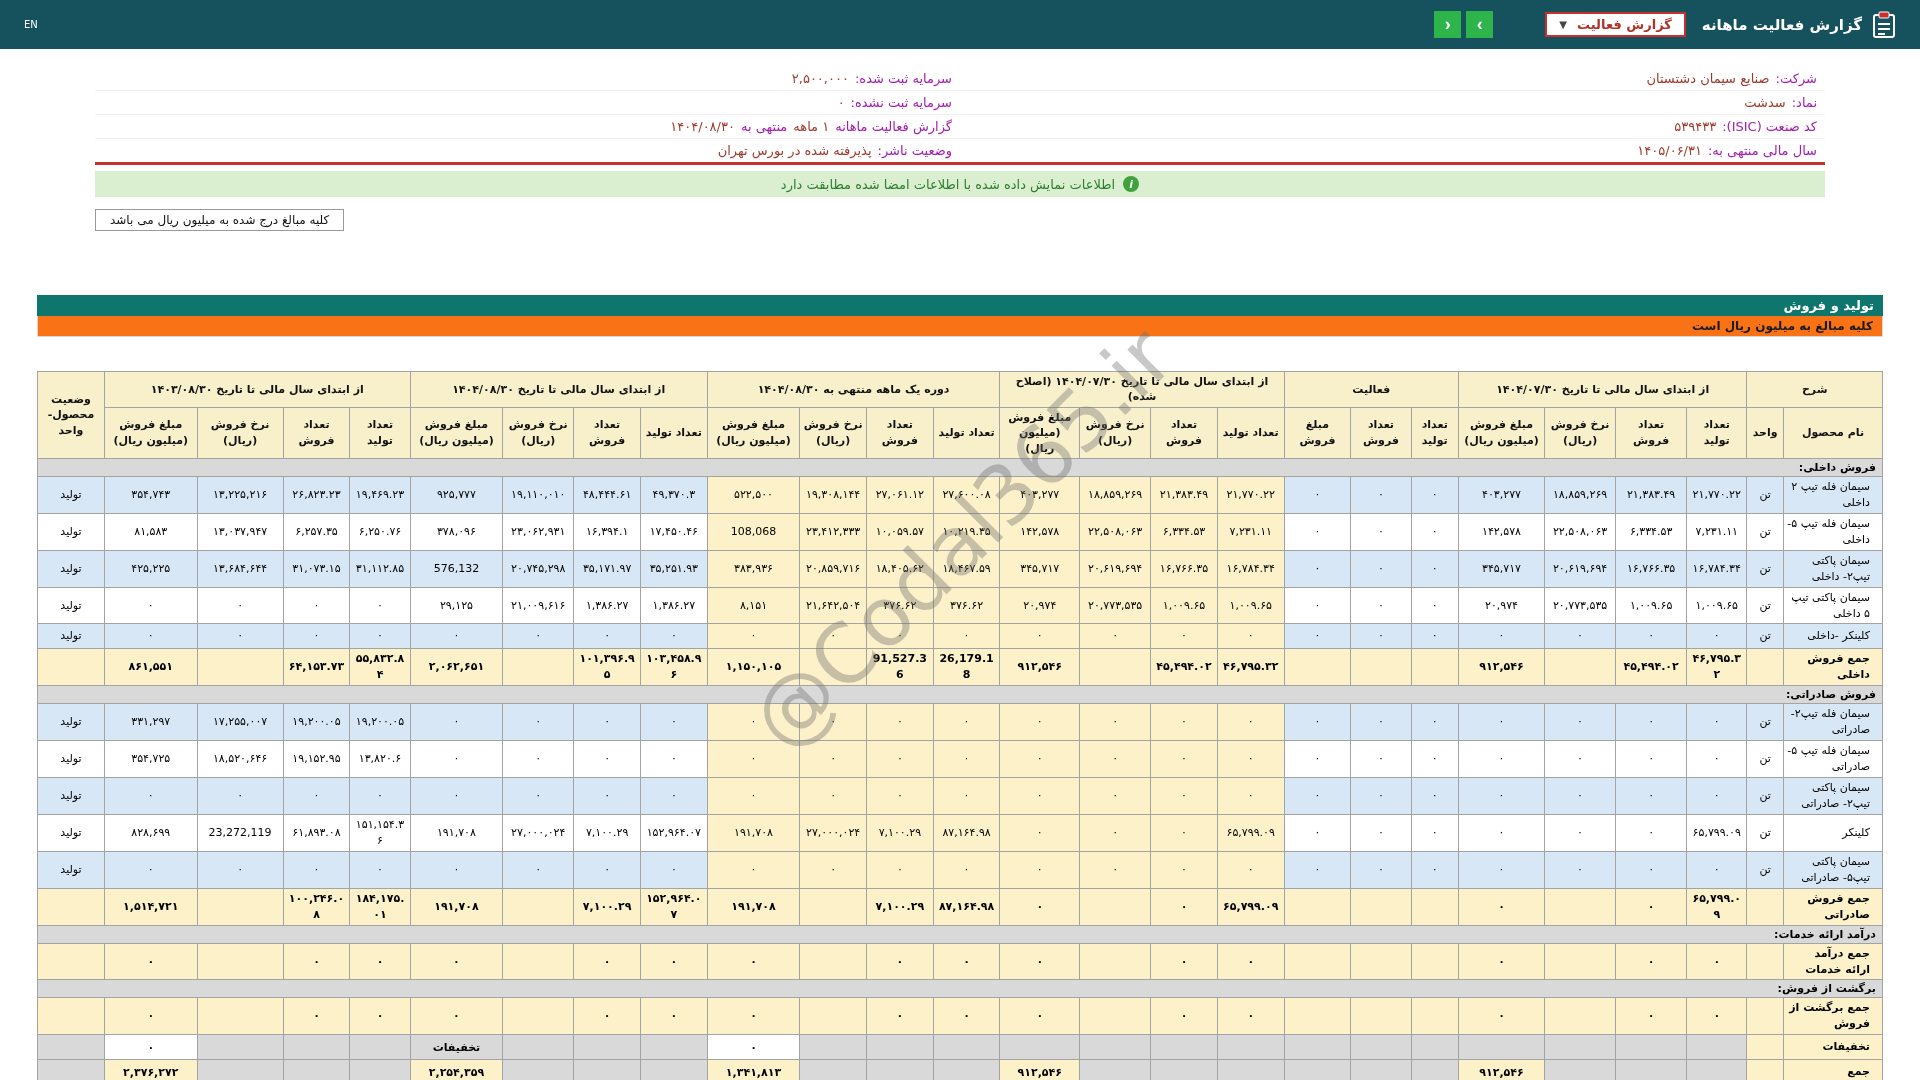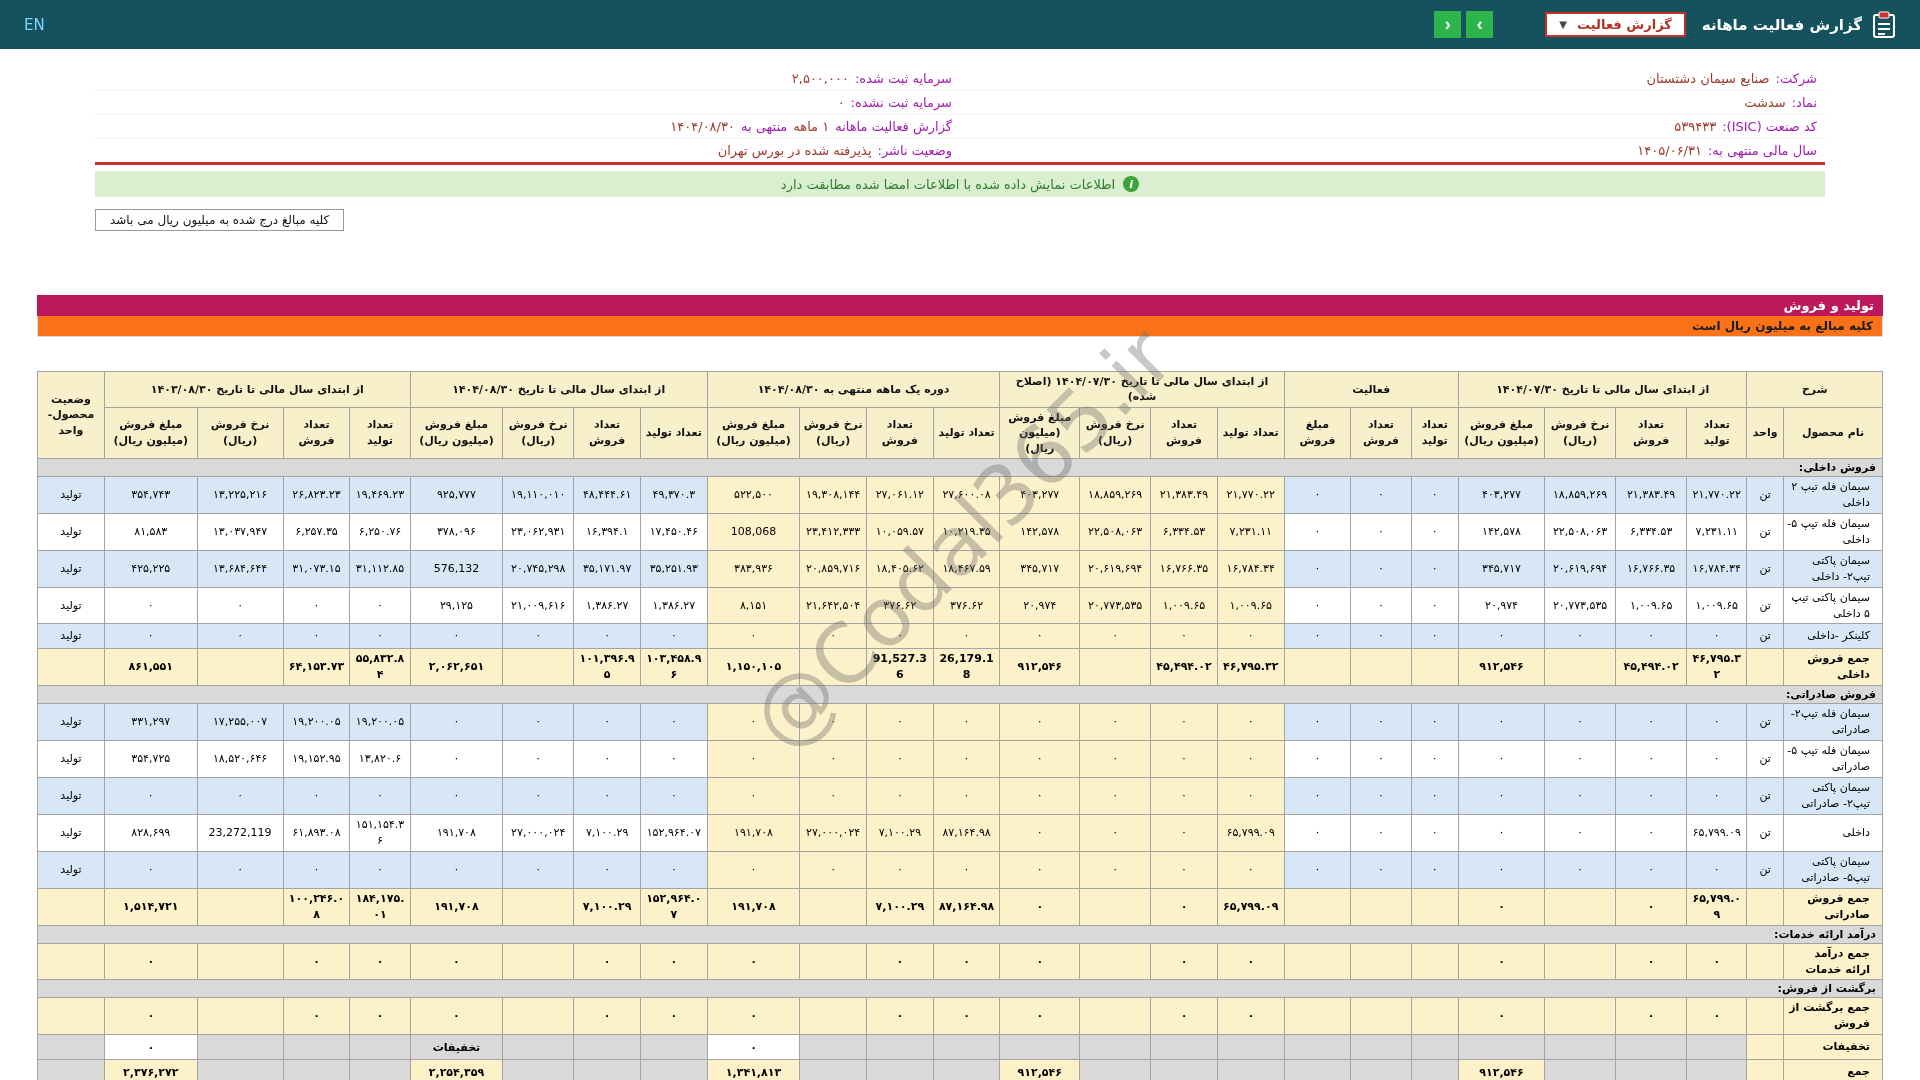--- a/index.html
+++ b/index.html
@@ -11,39 +11,39 @@
   .brand { display:flex; align-items:center; }
   .report-icon { display:inline-flex; margin-left:10px; }
   .app-title { color:#fff; font-size:15px; font-weight:bold; margin-left:16px; white-space:nowrap; }
   .dropdown { background:#fff; border:2px solid #c9302c; color:#b03228; font-size:13px; font-weight:bold;
               padding:3px 12px; display:inline-flex; align-items:center; gap:10px; cursor:pointer; }
   .chev { color:#444; font-size:10px; }
   .navbtn { width:27px; height:27px; border:none; background:#2db44b; color:#fff; font-size:18px;
             font-weight:bold; line-height:25px; cursor:pointer; display:inline-block; }
   .nb-next { margin-right:52px; }
   .nb-prev { margin-right:5px; }
-  .lang { margin-right:auto; color:#7dd3fc; font-size:15px; cursor:pointer; }
+  .lang { margin-right:auto; color:#ffffff; font-size:10px; cursor:pointer; }
 
   
   .info-wrap { margin:18px 95px 0; }
   .info-grid { display:grid; grid-template-columns:1fr 1fr; border-bottom:3px solid #c9302c; }
   .info-cell { display:flex; gap:6px; align-items:baseline; font-size:13px; padding:4px 8px;
                border-bottom:1px solid #f1f1f1; min-height:23px; }
   .info-cell-last { border-bottom:none; }
   .info-label { color:#a21caf; white-space:nowrap; }
   .info-value { color:#9e3a2d; }
   .banner { margin-top:6px; background:#daefcf; color:#2f7d31; font-size:13px; padding:5px;
             display:flex; justify-content:center; align-items:center; gap:8px; }
   .info-icon { width:16px; height:16px; border-radius:50%; background:#3fa23c; color:#fff; font-size:11px;
                font-weight:bold; display:inline-flex; align-items:center; justify-content:center; font-style:italic; }
   .note-box { margin-top:12px; margin-right:auto; width:fit-content; border:1px solid #9a9a9a;
               background:#fff; font-size:12px; color:#111; padding:3px 14px; }
 
   
-  .section-bar { margin:64px 37px 0; background:#be185d; color:#fff; font-size:13px; font-weight:bold; padding:3px 9px; }
+  .section-bar { margin:64px 37px 0; background:#0f766e; color:#fff; font-size:13px; font-weight:bold; padding:3px 9px; }
   .subtitle-bar { margin:0 37px; border:1px solid #d9d9d9; border-top:none; font-size:12px; font-weight:bold;
                   color:#1c1c1c; padding:3px 9px; background:#f97316; }
   .table-wrap { margin:34px 37px 0; position:relative; }
   table.report-table { width:100%; border-collapse:collapse; table-layout:fixed; }
   .report-table th, .report-table td { border:1px solid #a3a3a3; font-size:11px; padding:2px 3px;
       text-align:center; vertical-align:middle; word-wrap:break-word; overflow:hidden; }
   .report-table thead th { background:#f8f0cb; font-weight:bold; line-height:1.4; color:#111; }
   .report-table thead tr.h1 th { height:27px; }
   .report-table thead tr.h2 th { height:44px; }
   td.name-cell { text-align:right; padding-right:12px; line-height:1.35; }
@@ -454,21 +454,21 @@
             <td class="num bg-blue">۰</td>
             <td class="num bg-blue">۰</td>
             <td class="num bg-blue">۰</td>
             <td class="num bg-blue">۰</td>
             <td class="num bg-blue">۰</td>
             <td class="num bg-blue">۰</td>
             <td class="num bg-blue">۰</td>
             <td class="bg-blue">تولید</td>
           </tr>
           <tr class="row-product">
-            <td class="name-cell bg-white">داخلی</td>
+            <td class="name-cell bg-white">کلینکر</td>
             <td class="bg-white">تن</td>
             <td class="num bg-white">۶۵,۷۹۹.۰۹</td>
             <td class="num bg-white">۰</td>
             <td class="num bg-white">۰</td>
             <td class="num bg-white">۰</td>
             <td class="num bg-white">۰</td>
             <td class="num bg-white">۰</td>
             <td class="num bg-white">۰</td>
             <td class="num bg-cream">۶۵,۷۹۹.۰۹</td>
             <td class="num bg-cream">۰</td>

